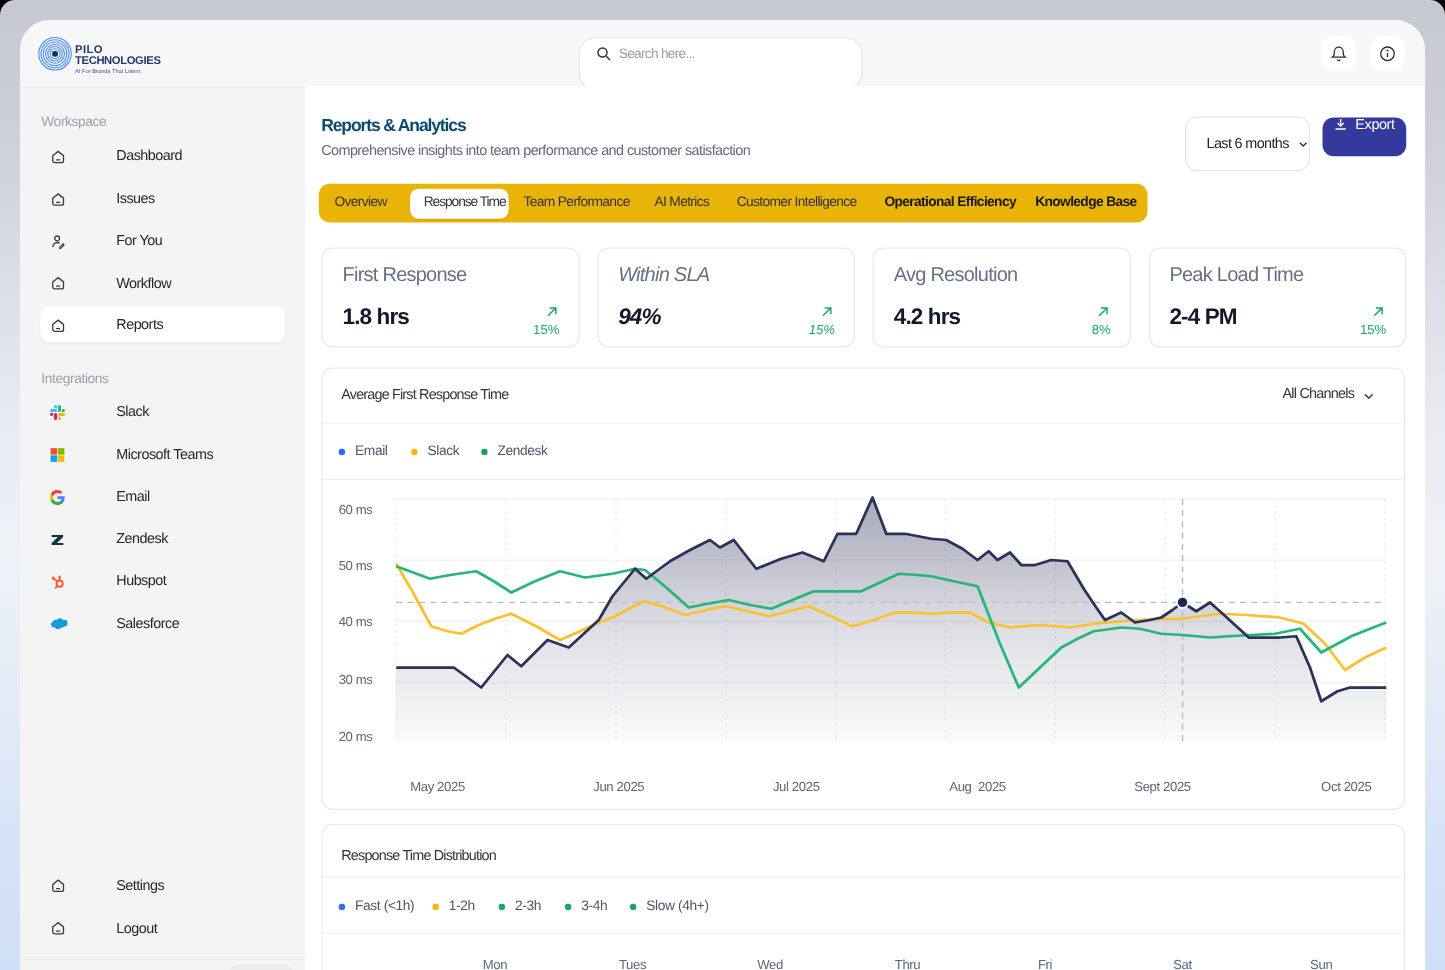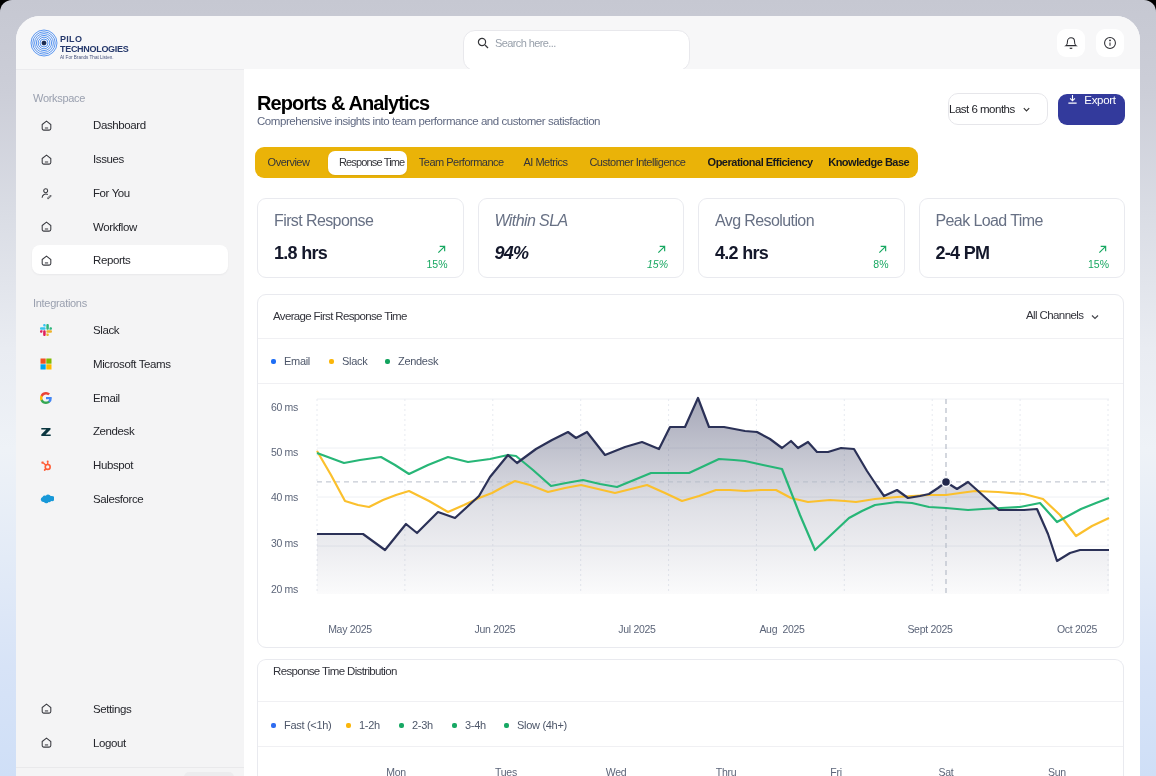--- a/index.html
+++ b/index.html
@@ -9,23 +9,23 @@
   .panel { position:absolute; left:16px; top:16px; width:1124px; height:760px; background:#fff; border-radius:24px 24px 0 0; overflow:hidden; }
   .hdr { position:absolute; left:0; top:0; width:1124px; height:53px; background:#f7f7f8; }
   .side { position:absolute; left:0; top:53px; width:228px; height:707px; background:#f4f4f5; border-top:1px solid #ebebee; }
   .slabel { position:absolute; left:17px; font-size:11px; letter-spacing:-0.3px; color:#9aa0af; }
   .sitem { position:absolute; left:41px; font-size:11.5px; letter-spacing:-0.4px; color:#25262c; line-height:14px;padding-left:36px;}
   .pill { position:absolute; left:16px; top:174.5px; width:196px; height:29px; background:#fff; border-radius:8px; box-shadow:0 1px 2px rgba(20,20,40,0.05); }
   .sdiv { position:absolute; left:0; top:697px; width:228px; border-top:1px solid #e9e9eb; height:10px; background:#f4f4f5;}
   .stub { position:absolute; left:168px; top:702px; width:50px; height:5px; background:#ececee; border-radius:6px 6px 0 0;}
   .icn { position:absolute; left:24px; }
   .main { position:absolute; left:228px; top:53px; width:896px; height:707px; background:#fff; }
-  .title { position:absolute; left:241px; top:76px; font-size:20px; font-weight:bold; color:#000000; letter-spacing:-0.9px;}
+  .title { position:absolute; left:241px; top:76px; font-size:14px; font-weight:bold; color:#0c4a6e; letter-spacing:-0.9px;}
   .subtitle { position:absolute; left:241px; top:99px; font-size:11.5px; color:#5f6880; letter-spacing:-0.45px;}
-  .btn-months { position:absolute; left:932px; top:77px; width:100px; height:32px; background:#fff; border:1px solid #e6e6ea; border-radius:10px; font-size:11.5px; letter-spacing:-0.5px; color:#222329; display:flex; align-items:center; justify-content:flex-start; gap:7px;}
+  .btn-months { position:absolute; left:932px; top:77px; width:100px; height:44px; background:#fff; border:1px solid #e6e6ea; border-radius:10px; font-size:11.5px; letter-spacing:-0.5px; color:#222329; display:flex; align-items:center; justify-content:flex-end; gap:7px;}
   .btn-export { position:absolute; left:1042px; top:78px; width:67px; height:31px; background:#333a9c; border-radius:9px; color:#fff; font-size:11.5px; letter-spacing:-0.3px; display:flex; align-items:flex-start; justify-content:center; gap:6px;}
   .tabs { position:absolute; left:239px; top:131px; width:663px; height:31px; background:#eab308; border-radius:9px; }
   .tab { position:absolute; top:0; height:31px; line-height:31px; font-size:11px; letter-spacing:-0.5px; color:#33343a; white-space:nowrap; }
   .tabpill { position:absolute; left:73px; top:3.5px; width:79px; height:24px; background:#fff; border-radius:7px; box-shadow:0 1px 2px rgba(20,20,40,0.07);}
   .card { position:absolute; background:#fff; border:1px solid #e9eaef; border-radius:9px; }
   .stat-label { position:absolute; left:16px; top:13px; font-size:16px; letter-spacing:-0.6px; color:#677084; }
   .stat-value { position:absolute; left:16px; top:44px; font-size:18px; font-weight:bold; letter-spacing:-0.7px; color:#14182b; }
   .stat-pct { position:absolute; right:15px; top:59px; font-size:10.5px; color:#18a862; }
   .stat-arrow { position:absolute; right:17px; top:46px; }
   .cdiv { position:absolute; left:0; width:100%; border-top:1px solid #f0f0f3; }
@@ -221,21 +221,21 @@
         <path d="M2 3.5 L5 6.5 L8 3.5"></path>
       </svg>
     <div class="cdiv" style="top:43px;"></div>
     <div class="legend" style="left:13px;top:60px;"><span class="dot" style="background:#1e6ef5;"></span>Email</div>
     <div class="legend" style="left:71px;top:60px;"><span class="dot" style="background:#fbb60a;"></span>Slack</div>
     <div class="legend" style="left:127px;top:60px;"><span class="dot" style="background:#12a35e;"></span>Zendesk</div>
     <div class="cdiv" style="top:88px;"></div>
   </div>
 
   <div class="card" style="left:241px;top:643px;width:867px;height:120px;border-radius:9px 9px 0 0;border-bottom:none;">
-    <div class="ctitle" style="top:5px;">Response Time Distribution</div>
+    <div class="ctitle" style="top:19px;">Response Time Distribution</div>
     <div class="cdiv" style="top:41px;"></div>
     <div class="legend" style="left:13px;top:59px;"><span class="dot" style="background:#2e6bf0;"></span>Fast (&lt;1h)</div>
     <div class="legend" style="left:88px;top:59px;"><span class="dot" style="background:#fbb60a;"></span>1-2h</div>
     <div class="legend" style="left:141px;top:59px;"><span class="dot" style="background:#17a864;"></span>2-3h</div>
     <div class="legend" style="left:194px;top:59px;"><span class="dot" style="background:#17a864;"></span>3-4h</div>
     <div class="legend" style="left:246px;top:59px;"><span class="dot" style="background:#17a864;"></span>Slow (4h+)</div>
     <div class="cdiv" style="top:86px;"></div>
     <div style="position:absolute;top:106px;left:0;width:867px;font-size:10.5px;letter-spacing:-0.3px;color:#5c6579;">
       <span style="position:absolute;left:118px;width:40px;text-align:center;">Mon</span>
       <span style="position:absolute;left:228px;width:40px;text-align:center;">Tues</span>

